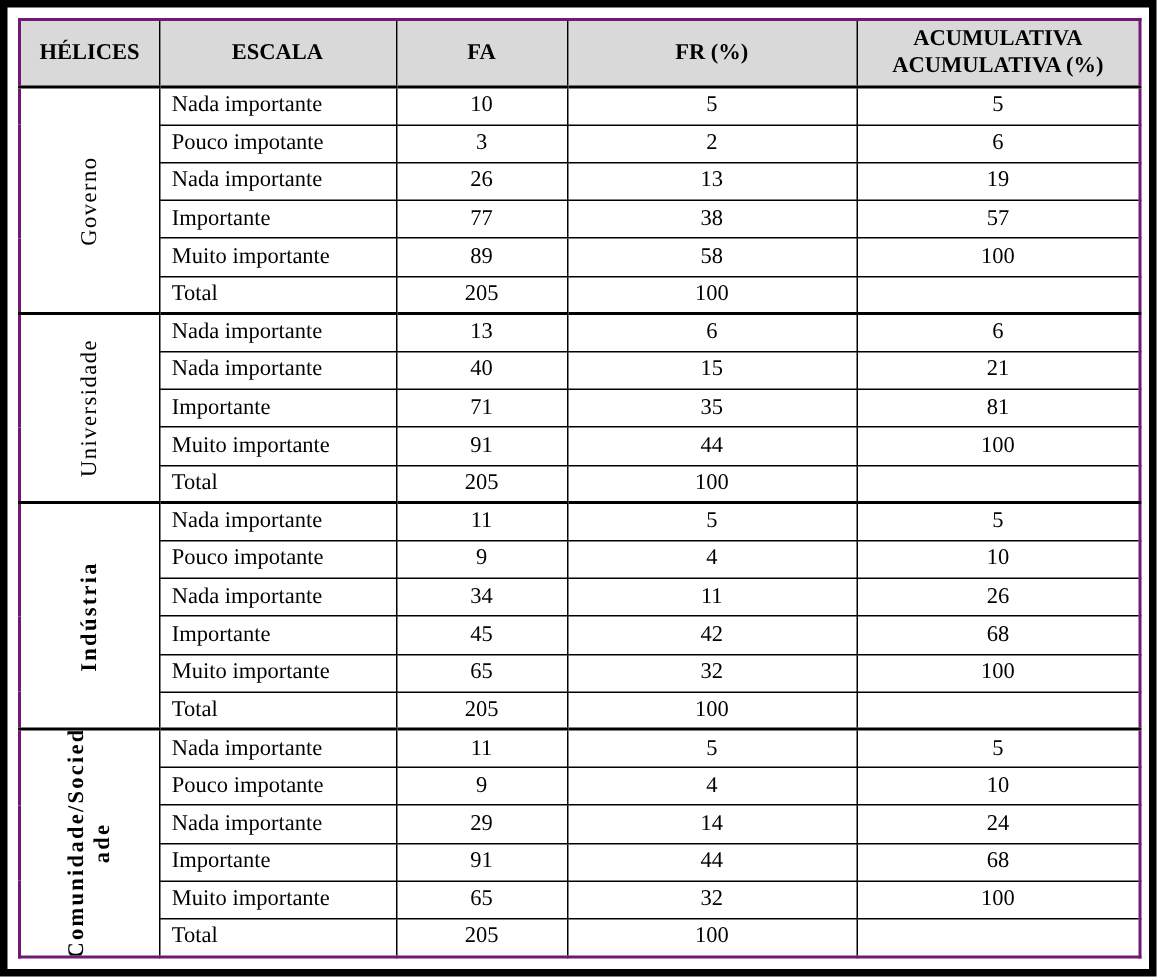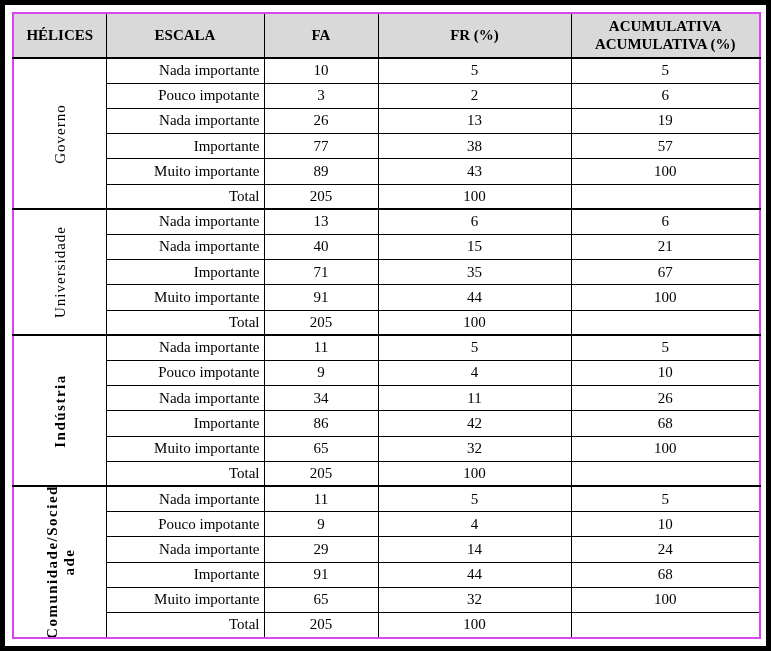--- a/index.html
+++ b/index.html
@@ -11,21 +11,21 @@
     border: 5px solid #000000;
     padding: 7px;
     font-family: "Liberation Serif", "DejaVu Serif", serif;
     color: #000000;
   }
   table.freq-table {
     border-collapse: collapse;
     table-layout: fixed;
     width: 747px;
     height: 627px;
-    border: 2px solid #d946ef;
+    border: 2px solid #701a75;
   }
   col.c-helices { width: 93px; }
   col.c-escala  { width: 158px; }
   col.c-fa      { width: 114px; }
   col.c-fr      { width: 193px; }
   col.c-pa      { width: 189px; }
 
   thead tr { height: 45px; }
   tbody tr { height: 25px; }
 
@@ -37,21 +37,21 @@
   }
   th {
     background: #d9d9d9;
     font-weight: bold;
     text-align: center;
     vertical-align: middle;
     padding: 2px 4px;
     border-bottom-width: 2px;
   }
   td.escala-cell {
-    text-align: right;
+    text-align: left;
     vertical-align: middle;
     padding: 1px 4px 1px 8px;
     white-space: nowrap;
   }
   td.num-cell {
     text-align: center;
     vertical-align: middle;
     padding: 1px 4px;
   }
   tr.section-start td { border-top: 2px solid #000000; }
@@ -119,21 +119,21 @@
       </tr>
       <tr>
         <td class="escala-cell">Importante</td>
         <td class="num-cell">77</td>
         <td class="num-cell">38</td>
         <td class="num-cell">57</td>
       </tr>
       <tr>
         <td class="escala-cell">Muito importante</td>
         <td class="num-cell">89</td>
-        <td class="num-cell">43</td>
+        <td class="num-cell">58</td>
         <td class="num-cell">100</td>
       </tr>
       <tr>
         <td class="escala-cell">Total</td>
         <td class="num-cell">205</td>
         <td class="num-cell">100</td>
         <td class="num-cell"></td>
       </tr>
       <tr class="section-start">
         <td rowspan="5" class="helix-cell helix-1">
@@ -147,21 +147,21 @@
       <tr>
         <td class="escala-cell">Nada importante</td>
         <td class="num-cell">40</td>
         <td class="num-cell">15</td>
         <td class="num-cell">21</td>
       </tr>
       <tr>
         <td class="escala-cell">Importante</td>
         <td class="num-cell">71</td>
         <td class="num-cell">35</td>
-        <td class="num-cell">67</td>
+        <td class="num-cell">81</td>
       </tr>
       <tr>
         <td class="escala-cell">Muito importante</td>
         <td class="num-cell">91</td>
         <td class="num-cell">44</td>
         <td class="num-cell">100</td>
       </tr>
       <tr>
         <td class="escala-cell">Total</td>
         <td class="num-cell">205</td>
@@ -184,21 +184,21 @@
         <td class="num-cell">10</td>
       </tr>
       <tr>
         <td class="escala-cell">Nada importante</td>
         <td class="num-cell">34</td>
         <td class="num-cell">11</td>
         <td class="num-cell">26</td>
       </tr>
       <tr>
         <td class="escala-cell">Importante</td>
-        <td class="num-cell">86</td>
+        <td class="num-cell">45</td>
         <td class="num-cell">42</td>
         <td class="num-cell">68</td>
       </tr>
       <tr>
         <td class="escala-cell">Muito importante</td>
         <td class="num-cell">65</td>
         <td class="num-cell">32</td>
         <td class="num-cell">100</td>
       </tr>
       <tr>

